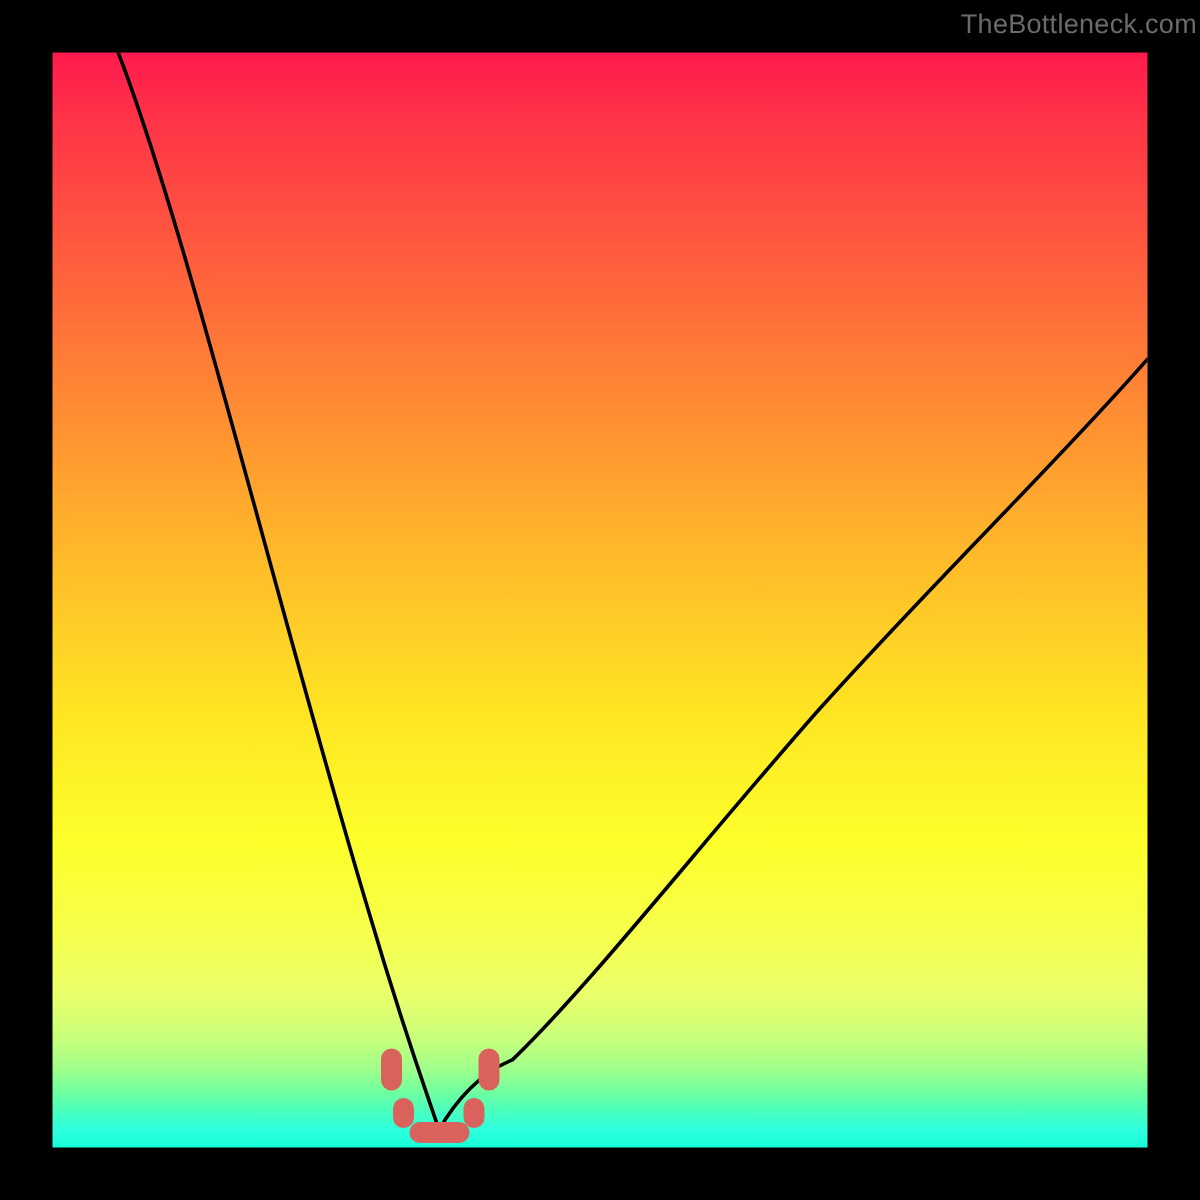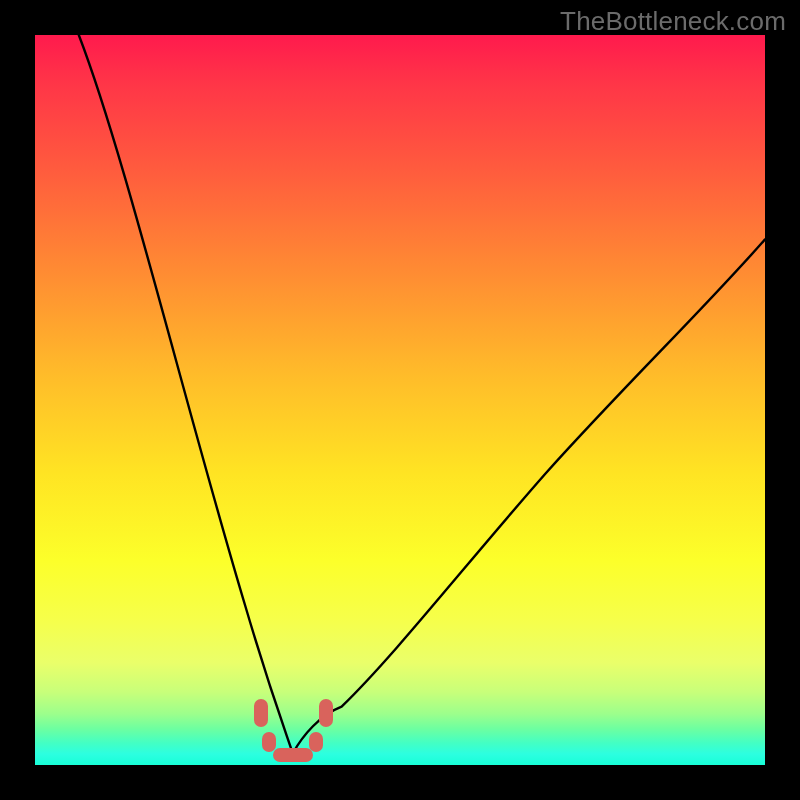--- a/index.html
+++ b/index.html
@@ -38,23 +38,23 @@
       #9cff8c 93%,
       #6effa0 95%,
       #43ffc4 97%,
       #2cffe0 98.5%,
       #18ffd8 100%
     );
   }
   .watermark {
     position: absolute;
     top: 6px;
-    right: 14px;
+    right: 2px;
     color: #6b6b6b;
-    font-size: 26px;
+    font-size: 18px;
     font-weight: 500;
     letter-spacing: 0.2px;
     user-select: none;
   }
   svg.curve {
     position: absolute;
     left: 0;
     top: 0;
     width: 730px;
     height: 730px;

